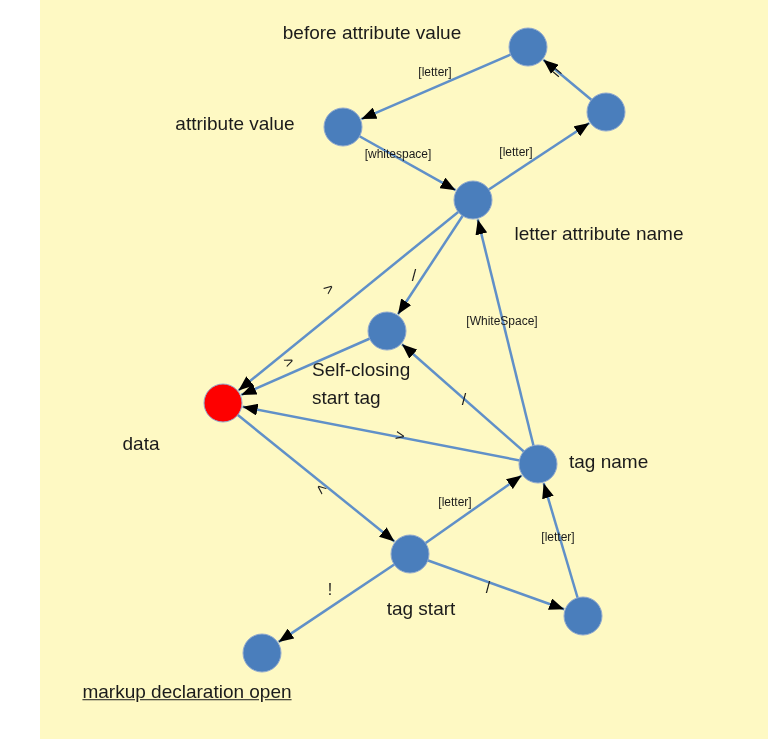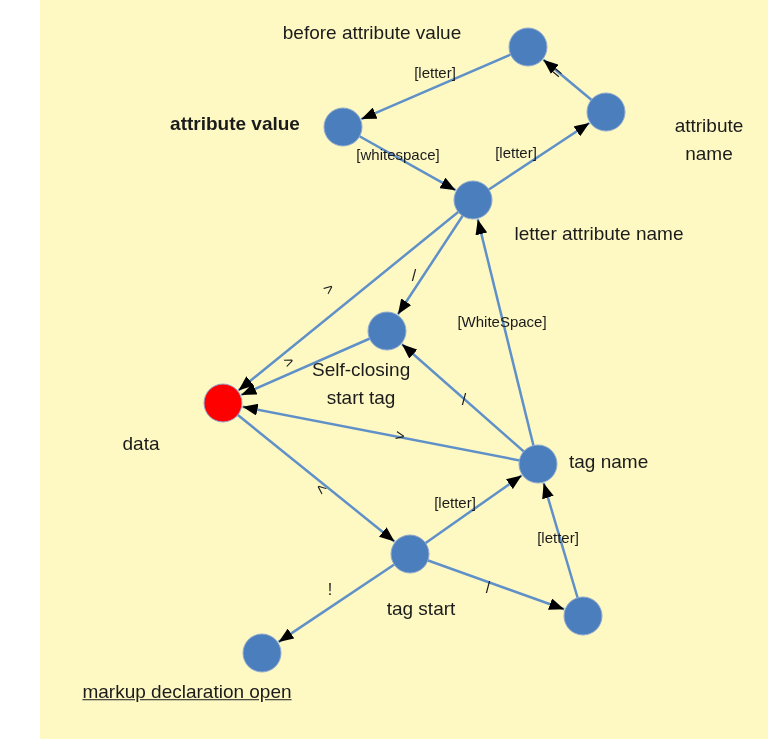--- a/index.html
+++ b/index.html
@@ -6,23 +6,23 @@
   .canvas{
     position:relative;width:768px;height:739px;background:#ffffff;
     font-family:"Liberation Sans",sans-serif;overflow:hidden;
   }
   .canvas svg{position:absolute;left:0;top:0;}
   .labels{position:absolute;left:0;top:0;width:100%;height:100%;pointer-events:none;}
   .node-label{
     position:absolute;font-size:19px;line-height:1.45;white-space:pre-line;
     transform:translate(-50%,-50%);text-align:center;
   }
-  .node-label.left{transform:translate(0,-50%);text-align:center;}
+  .node-label.left{transform:translate(0,-50%);text-align:left;}
   .edge-label{position:absolute;}
-  .edge-label.bracket{font-size:15px;}
+  .edge-label.bracket{font-size:12px;}
   .edge-label.symbol{font-size:16px;font-weight:500;}
   .edge{fill:none;}
 </style>
 </head>
 <body>
 
 <div class="canvas" style="background: #fef9c3; color: rgb(27, 27, 27); margin-left: 40px;">
   <svg id="graph" width="768" height="739" viewBox="0 0 768 739">
     <defs>
       <marker id="arrow" markerUnits="userSpaceOnUse" markerWidth="16" markerHeight="12" refX="15" refY="6" orient="auto">
@@ -54,22 +54,21 @@
         <circle cx="347" cy="331" r="19" fill="#4a7ebc" stroke="#93abcf" stroke-width="1"></circle>
         <circle cx="183" cy="403" r="19" fill="#fe0000" stroke="#93abcf" stroke-width="1"></circle>
         <circle cx="498" cy="464" r="19" fill="#4a7ebc" stroke="#93abcf" stroke-width="1"></circle>
         <circle cx="370" cy="554" r="19" fill="#4a7ebc" stroke="#93abcf" stroke-width="1"></circle>
         <circle cx="543" cy="616" r="19" fill="#4a7ebc" stroke="#93abcf" stroke-width="1"></circle>
         <circle cx="222" cy="653" r="19" fill="#4a7ebc" stroke="#93abcf" stroke-width="1"></circle>
       </g>
   </svg>
   <div class="labels" id="labels">
       <div class="node-label" style="left: 332px; top: 33px;">before attribute value</div>
-      <div class="node-label" style="left: 669px; top: 140px;">attribute name</div>
-      <div class="node-label" style="left: 195px; top: 124px; font-weight: bold;">attribute value</div>
+      <div class="node-label" style="left: 195px; top: 124px;">attribute value</div>
       <div class="node-label" style="left: 559px; top: 234px;">letter attribute name</div>
       <div class="node-label left" style="left: 272px; top: 384px;">Self-closing
 start tag</div>
       <div class="node-label" style="left: 101px; top: 444px;">data</div>
       <div class="node-label left" style="left: 529px; top: 462px;">tag name</div>
       <div class="node-label" style="left: 381px; top: 609px;">tag start</div>
       <div class="node-label" style="left: 147px; top: 692px; text-decoration: underline;">markup declaration open</div>
       <div class="edge-label symbol" style="left: 517px; top: 73px; transform: translate(-50%, -50%) rotate(40deg);">=</div>
       <div class="edge-label bracket" style="left: 395px; top: 72px; transform: translate(-50%, -50%) rotate(0deg);">[letter]</div>
       <div class="edge-label bracket" style="left: 358px; top: 154px; transform: translate(-50%, -50%) rotate(0deg);">[whitespace]</div>

